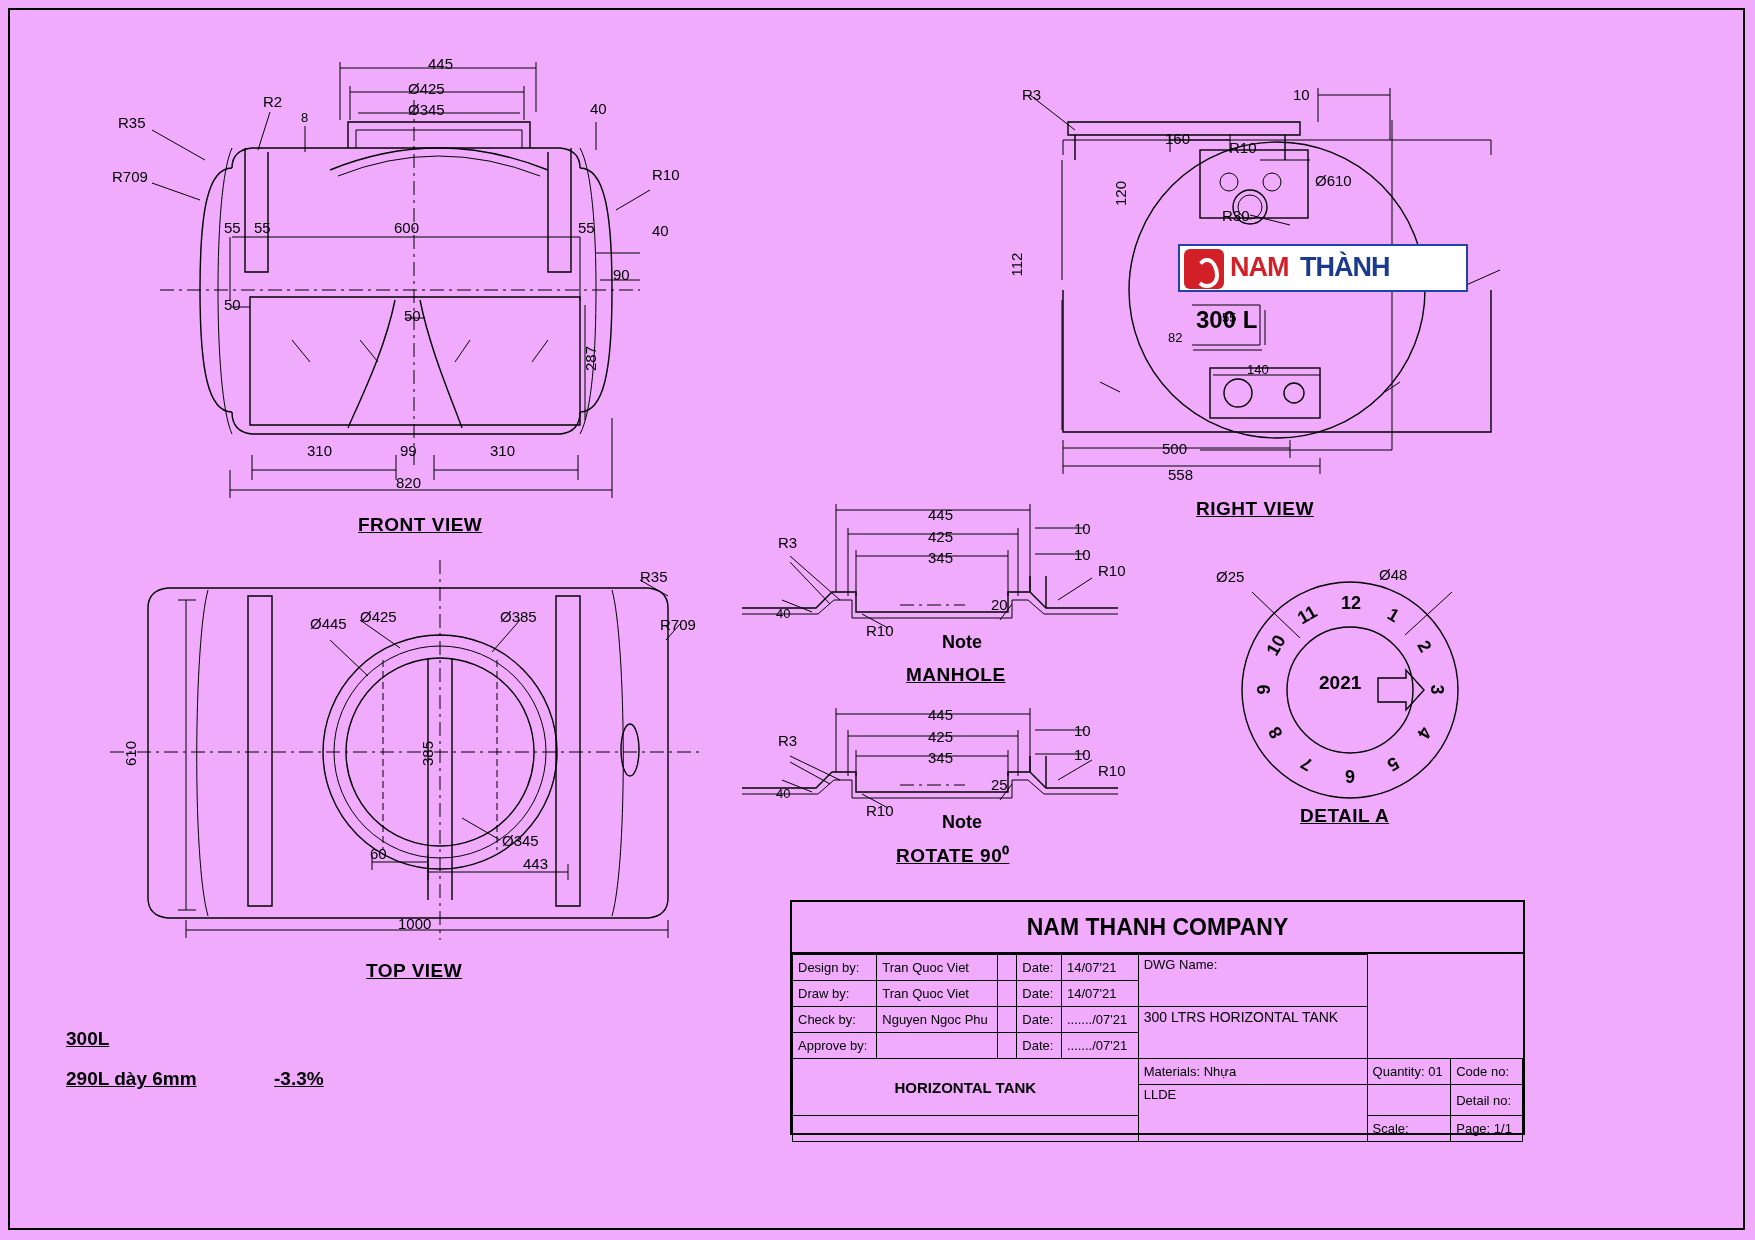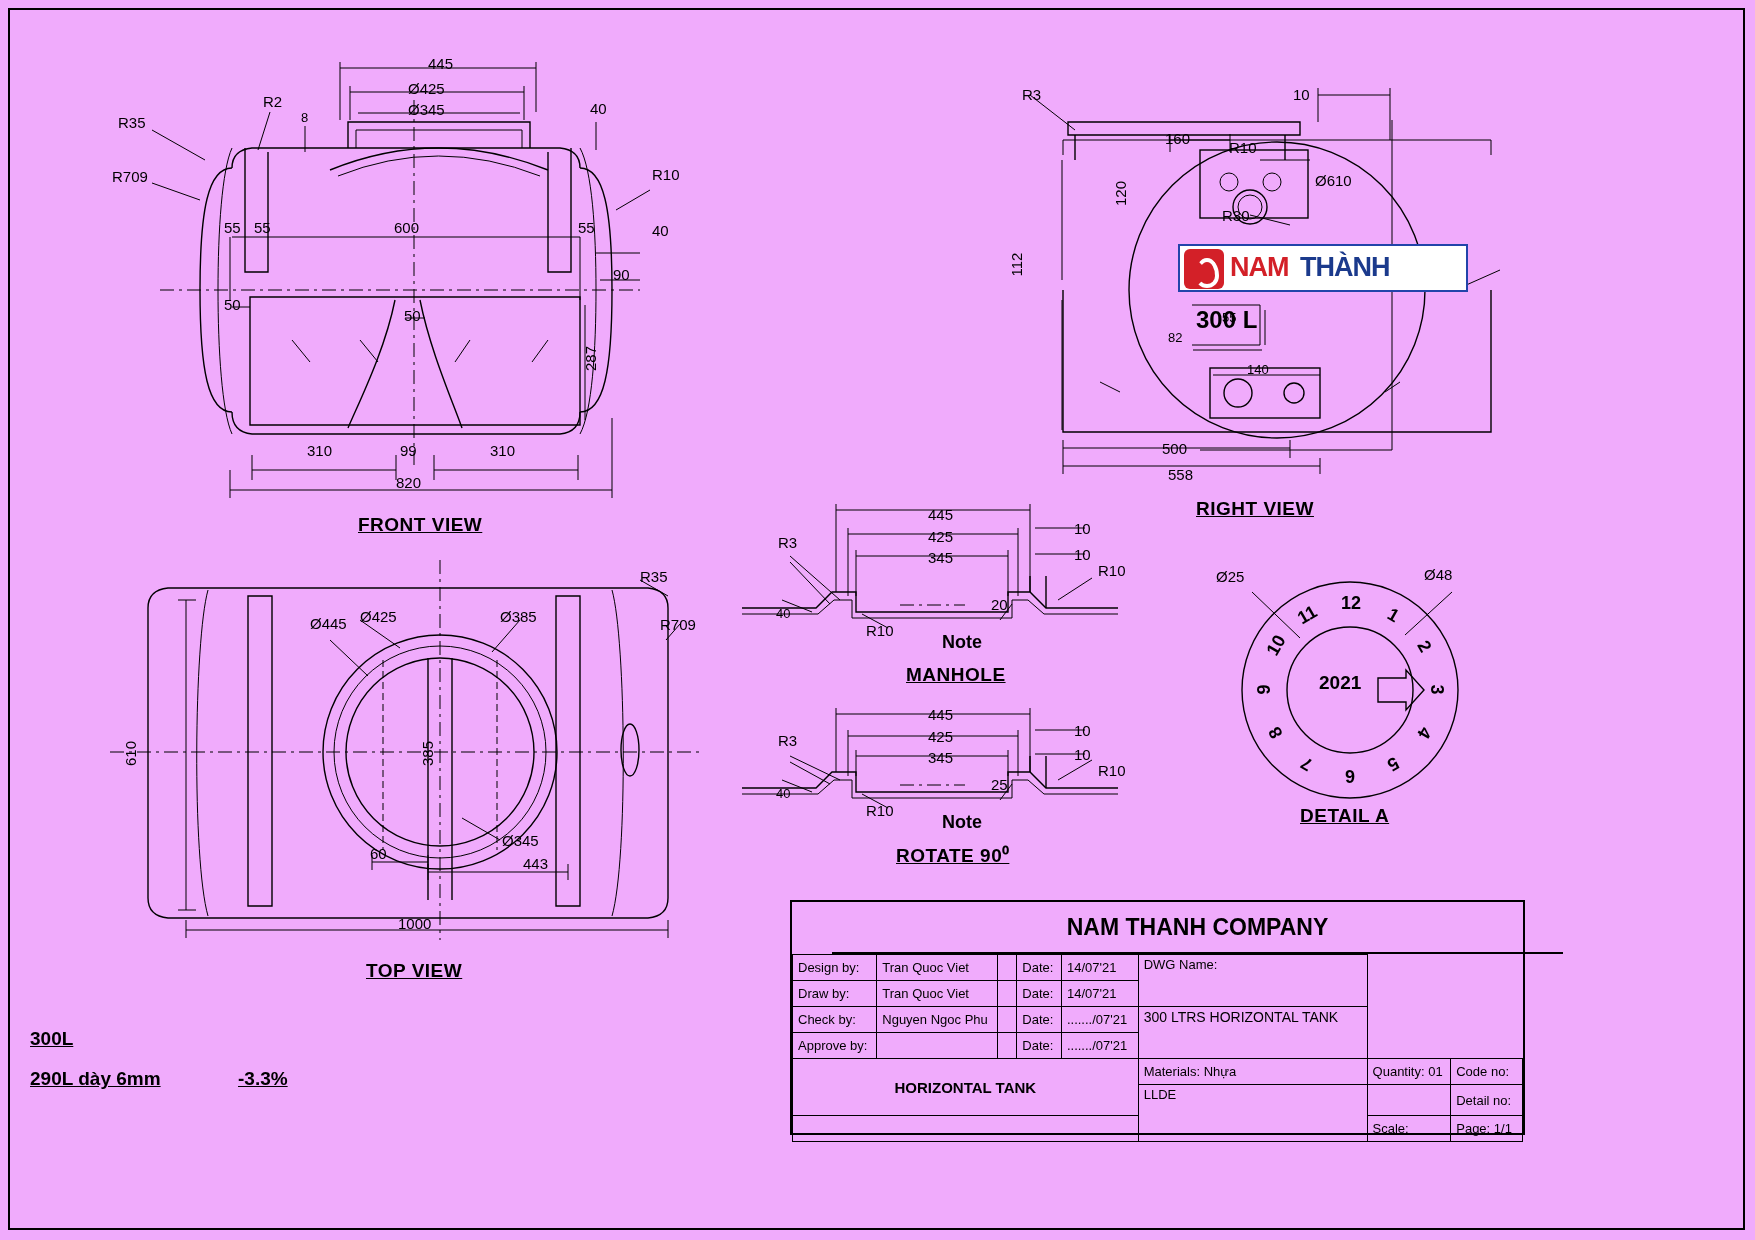--- a/index.html
+++ b/index.html
@@ -12,25 +12,25 @@
   .title{position:absolute;font-size:19px;font-weight:bold;letter-spacing:.5px;text-decoration:underline;white-space:nowrap;}
   .title2{position:absolute;font-size:18px;font-weight:bold;white-space:nowrap;}
   svg{position:absolute;left:0;top:0;overflow:visible;}
   .ln{stroke:#000;fill:none;stroke-width:1.4;}
   .thin{stroke:#000;fill:none;stroke-width:1;}
   .dim{stroke:#000;fill:none;stroke-width:1;}
   .dash{stroke:#000;fill:none;stroke-width:1;stroke-dasharray:14 5 3 5;}
   .hid{stroke:#000;fill:none;stroke-width:1;stroke-dasharray:7 4;}
   
   .tb{position:absolute;left:790px;top:900px;width:735px;height:235px;border:2px solid #000;box-sizing:border-box;}
-  .tb .co{position:absolute;left:0;top:0;width:100%;height:52px;display:flex;align-items:center;justify-content:center;font-size:23px;font-weight:bold;border-bottom:2px solid #000;box-sizing:border-box;margin-left:40px;}
+  .tb .co{position:absolute;left:0;top:0;width:100%;height:52px;display:flex;align-items:center;justify-content:center;font-size:23px;font-weight:bold;border-bottom:2px solid #000;box-sizing:border-box;}
   .tb table{position:absolute;top:52px;left:0;width:100%;border-collapse:collapse;font-size:13px;}
   .tb td{border:1px solid #000;padding:2px 5px;height:21px;white-space:nowrap;}
   .cellb{font-weight:bold;font-size:15px;text-align:center;}
-  .bottomlab{position:absolute;font-weight:bold;font-size:19px;white-space:nowrap;}
+  .bottomlab{position:absolute;font-weight:bold;font-size:19px;white-space:nowrap;margin-left:36px;}
   .und{text-decoration:underline;}
   .logo{position:absolute;left:1178px;top:244px;width:290px;height:48px;border:2px solid #2244aa;background:#fff;box-sizing:border-box;}
   .logo .mark{position:absolute;left:4px;top:3px;width:40px;height:40px;background:#d32028;border-radius:6px;}
   .logo .mark:after{content:"";position:absolute;left:11px;top:9px;width:16px;height:22px;border:4px solid #fff;border-radius:50% 50% 50% 50%/60% 60% 40% 40%;border-left-color:transparent;}
   .logo .nam{position:absolute;left:50px;top:6px;font-size:27px;font-weight:bold;color:#d32028;font-family:"Liberation Sans",sans-serif;letter-spacing:-1px;}
   .logo .thanh{position:absolute;left:120px;top:6px;font-size:27px;font-weight:bold;color:#1b3a8c;letter-spacing:-1px;}
   .cap300{position:absolute;left:1196px;top:306px;font-size:24px;font-weight:bold;}
   .yr{position:absolute;left:1319px;top:672px;font-size:19px;font-weight:bold;}
 </style>
 </head>
@@ -282,21 +282,21 @@
   <svg width="1755" height="1240">
     <circle class="ln" cx="1350" cy="690" r="108"></circle>
     <circle class="ln" cx="1350" cy="690" r="63"></circle>
     <path class="ln" d="M1378,678 L1406,678 L1406,670 L1424,690 L1406,710 L1406,702 L1378,702 Z"></path>
     <g class="dim">
       <path d="M1252,592 L1300,638"></path>
       <path d="M1452,592 L1405,635"></path>
     </g>
   </svg>
   <div class="lbl" style="left:1216px;top:568px;">Ø25</div>
-  <div class="lbl" style="left:1424px;top:566px;">Ø48</div>
+  <div class="lbl" style="left:1379px;top:566px;">Ø48</div>
   <div class="yr">2021</div>
   <div id="clock">
       <div class="lbl" style="left: 1341px; top: 593px; font-size: 18px; font-weight: bold; width: 18px; text-align: center; transform: rotate(0deg);">12</div>
       <div class="lbl" style="left: 1384px; top: 604.522px; font-size: 18px; font-weight: bold; width: 18px; text-align: center; transform: rotate(30deg);">1</div>
       <div class="lbl" style="left: 1415.48px; top: 636px; font-size: 18px; font-weight: bold; width: 18px; text-align: center; transform: rotate(60deg);">2</div>
       <div class="lbl" style="left: 1427px; top: 679px; font-size: 18px; font-weight: bold; width: 18px; text-align: center; transform: rotate(90deg);">3</div>
       <div class="lbl" style="left: 1415.48px; top: 722px; font-size: 18px; font-weight: bold; width: 18px; text-align: center; transform: rotate(120deg);">4</div>
       <div class="lbl" style="left: 1384px; top: 753.478px; font-size: 18px; font-weight: bold; width: 18px; text-align: center; transform: rotate(150deg);">5</div>
       <div class="lbl" style="left: 1341px; top: 765px; font-size: 18px; font-weight: bold; width: 18px; text-align: center; transform: rotate(180deg);">6</div>
       <div class="lbl" style="left: 1298px; top: 753.478px; font-size: 18px; font-weight: bold; width: 18px; text-align: center; transform: rotate(210deg);">7</div>

